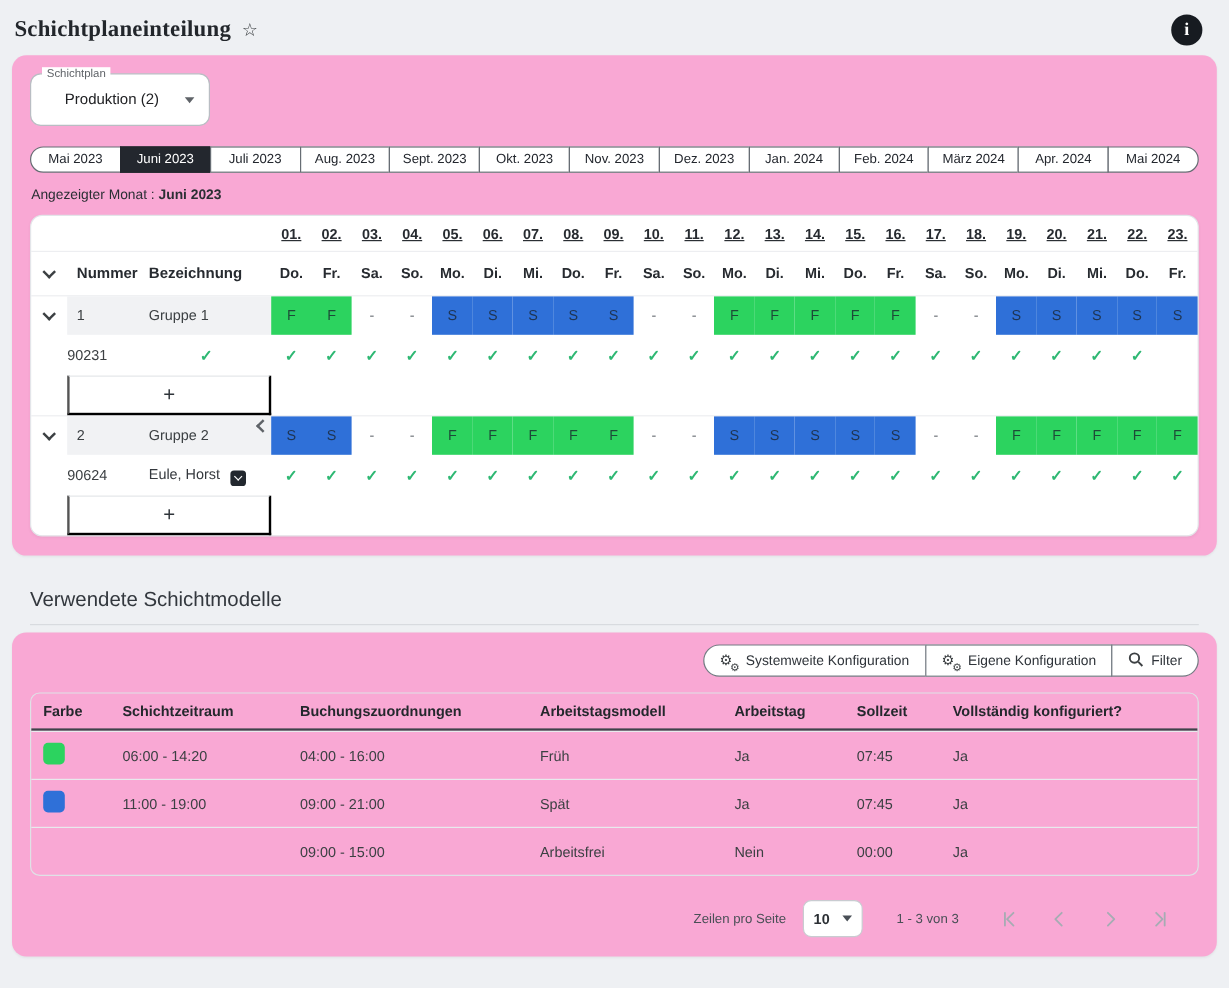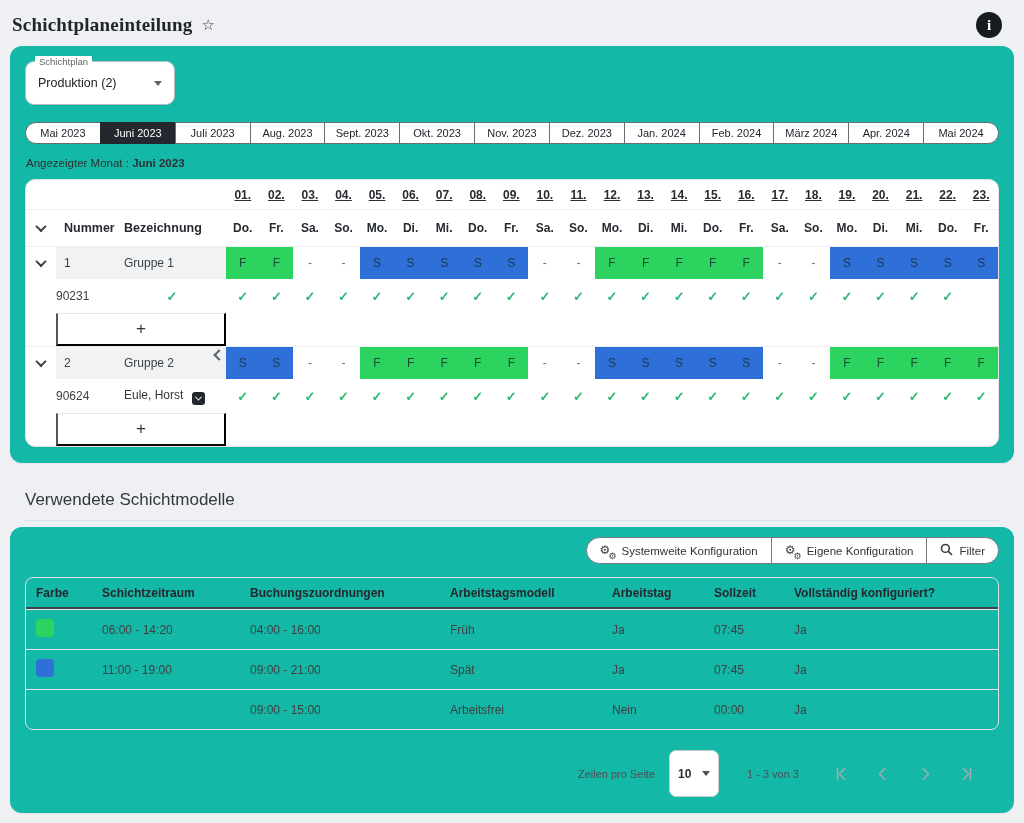--- a/index.html
+++ b/index.html
@@ -12,32 +12,32 @@
   .page-header { display: flex; align-items: center; padding: 12px 14px 8px 12px; }
   .page-title { font-size: 19px; font-weight: bold; color: #22262b; letter-spacing: .2px; font-family: Liberation Serif, serif; }
   .fav-star { margin-left: 9px; font-size: 15px; color: #3c4043; cursor: pointer; background: none; border: none; }
   .info-btn {
     margin-left: auto; width: 26px; height: 26px; border-radius: 50%;
     background: #171b21; color: #fff; border: none; cursor: pointer;
     font-family: "Liberation Serif", serif; font-weight: bold; font-size: 15px; line-height: 1;
     display: flex; align-items: center; justify-content: center; margin-right: 8px;
   }
   
-  .card { background: #14b8a6; border-radius: 12px; margin: 0 10px; box-shadow: 0 1px 2px rgba(0,0,0,.05); }
+  .card { background: #f9a8d4; border-radius: 12px; margin: 0 10px; box-shadow: 0 1px 2px rgba(0,0,0,.05); }
   .card-a { padding: 15px 15px 16px; }
   
   .sel-field {
     position: relative; width: 150px; height: 44px; border: 1px solid #b9bdc3; border-radius: 9px;
     display: flex; align-items: center; padding: 0 12px; cursor: pointer; background: #fff;
   }
   .sel-label {
     position: absolute; top: -6px; left: 9px; background: #fff; padding: 0 4px;
     font-size: 9.5px; color: #5f6368;
   }
-  .sel-value { font-size: 12.5px; color: #202124; }
+  .sel-value { font-size: 12.5px; color: #202124; margin-left: 16px; }
   .caret { width: 0; height: 0; border-left: 4px solid transparent; border-right: 4px solid transparent;
     border-top: 5px solid #5f6368; margin-left: auto; }
   
   .tabs { display: flex; margin-top: 17px; }
   .tab {
     flex: 1; height: 22px; background: #fff; border: 1px solid #676d74; margin-left: -1px;
     font-family: "Liberation Sans", sans-serif; font-size: 11px; color: #23272e; cursor: pointer;
     display: flex; align-items: center; justify-content: center; white-space: nowrap;
   }
   .tab:first-child { border-radius: 11px 0 0 11px; margin-left: 0; }
@@ -107,21 +107,21 @@
   .table-card { margin-top: 13px; border: 1px solid #dfe2e6; border-radius: 8px; overflow: hidden; }
   .t-row { display: grid; grid-template-columns: 66px 148px 200px 162px 102px 80px 1fr; align-items: center; }
   .t-head { height: 31px; border-bottom: 2px solid #3e434a; font-weight: bold; font-size: 12px; color: #24282d; }
   .t-data { height: 40px; border-top: 1px solid #e8eaed; font-size: 12px; color: #3c4043; }
   .t-data:first-of-type { border-top: none; }
   .t-row > div { padding-left: 10px; }
   .swatch { width: 18px; height: 18px; border-radius: 4px; }
   
   .pagination { display: flex; align-items: center; justify-content: flex-end; margin: 20px 18px 0 0; gap: 14px; }
   .rpp-label { font-size: 11px; color: #494f56; }
-  .rpp-select { width: 50px; height: 47px; border: 1px solid #c9ccd1; border-radius: 7px; background: #fff;
+  .rpp-select { width: 50px; height: 31px; border: 1px solid #c9ccd1; border-radius: 7px; background: #fff;
     display: flex; align-items: center; padding: 0 8px; cursor: pointer; margin-right: 6px; }
   .rpp-value { font-size: 12px; font-weight: bold; color: #2b2f34; }
   .rpp-select .caret { border-top-color: #494f56; }
   .pg-range { font-size: 11px; color: #494f56; margin: 0 14px 0 8px; }
   .pg-btn { background: none; border: none; cursor: pointer; padding: 0 6px; display: flex; align-items: center; }
   .pg-btn svg { stroke: #a6acb3; stroke-width: 1.7; fill: none; stroke-linecap: round; stroke-linejoin: round; }
   
   .search-ic svg { stroke: #3c4043; stroke-width: 1.6; fill: none; }
 </style>
 </head>

